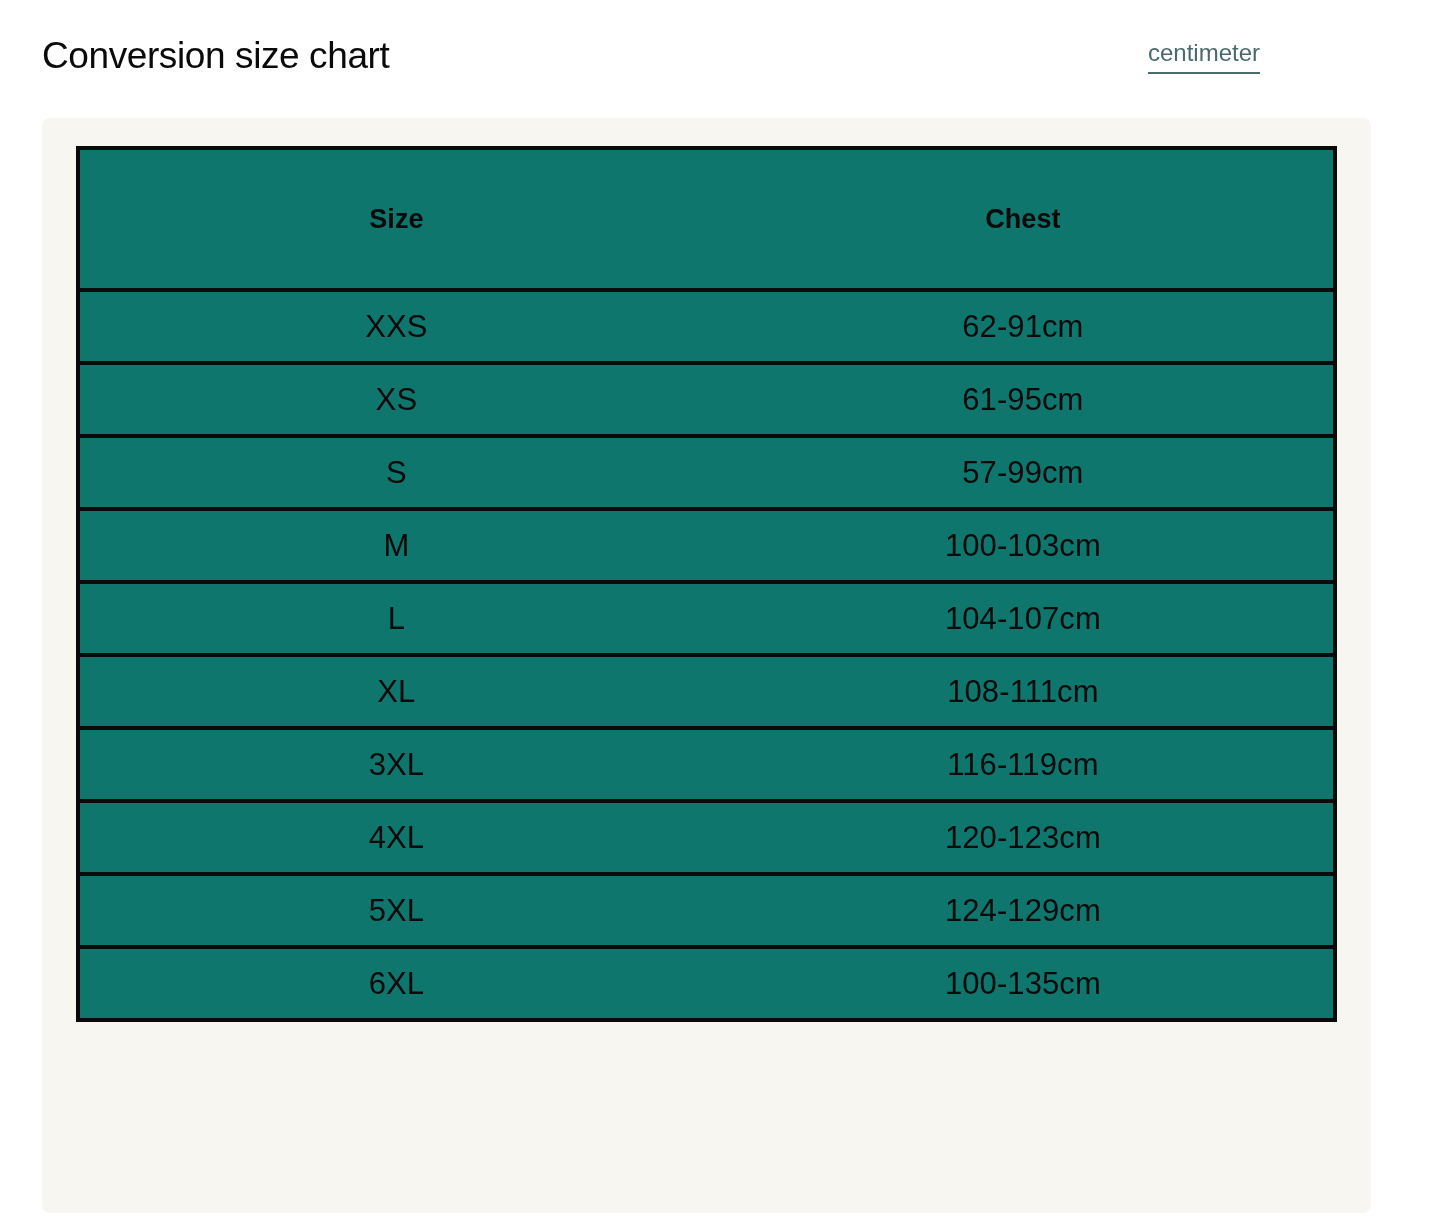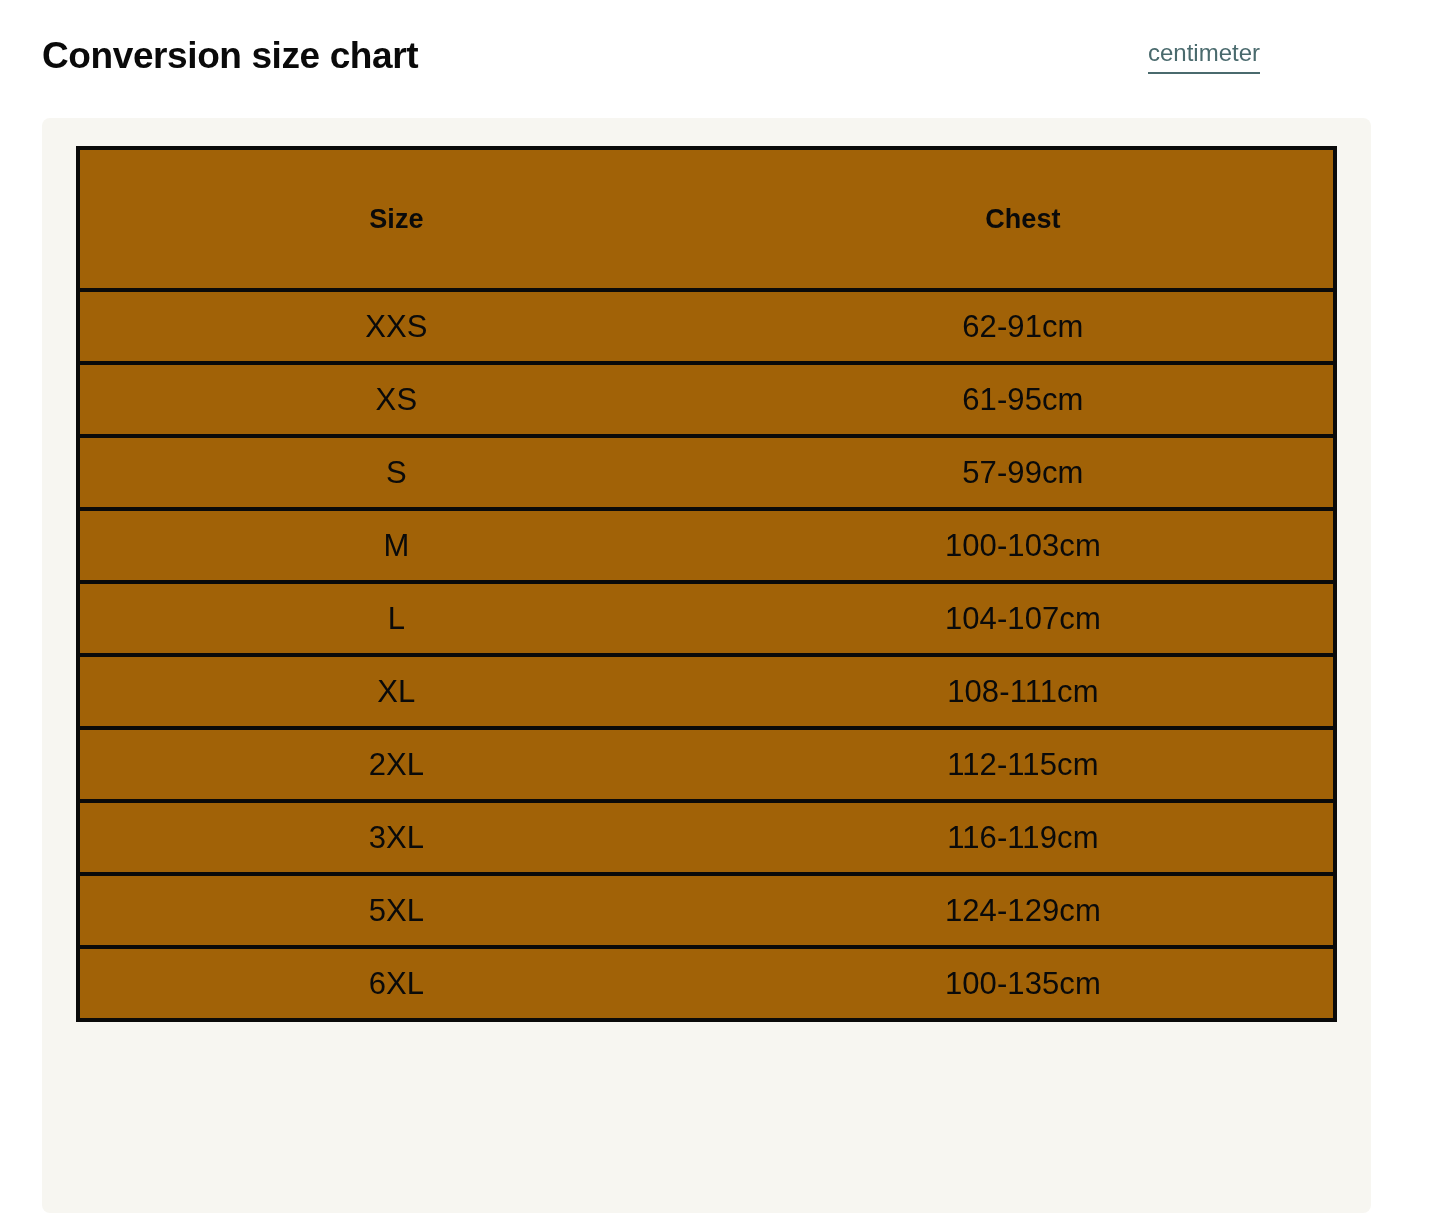--- a/index.html
+++ b/index.html
@@ -29,21 +29,21 @@
     top: 0;
     width: 1430px;
     height: 118px;
   }
 
   .page-title {
     position: absolute;
     left: 42px;
     top: 34px;
     font-size: 37px;
-    font-weight: 700;
+    font-weight: 400;
     letter-spacing: -0.4px;
     color: #0a0a0a;
     line-height: 44px;
     white-space: nowrap;
   }
 
   .unit-link {
     position: absolute;
     right: 170px;
     top: 38px;
@@ -83,21 +83,21 @@
     table-layout: fixed;
   }
 
   .size-table col.col-size { width: 50.5%; }
   .size-table col.col-chest { width: 49.5%; }
 
   .size-table th,
   .size-table td {
     text-align: center;
     color: #0a0a0a;
-    background: #a16207;
+    background: #0f766e;
     padding: 0;
     margin: 0;
     border: 0;
   }
 
   .size-table thead th {
     height: 138px;
     font-size: 27px;
     font-weight: 700;
     letter-spacing: 0.1px;
@@ -191,32 +191,32 @@
           <tr>
             <td>
               <span class="cell-inner">XL</span>
             </td>
             <td>
               <span class="cell-inner">108-111cm</span>
             </td>
           </tr>
           <tr>
             <td>
-              <span class="cell-inner">2XL</span>
-            </td>
-            <td>
-              <span class="cell-inner">112-115cm</span>
-            </td>
-          </tr>
-          <tr>
-            <td>
               <span class="cell-inner">3XL</span>
             </td>
             <td>
               <span class="cell-inner">116-119cm</span>
+            </td>
+          </tr>
+          <tr>
+            <td>
+              <span class="cell-inner">4XL</span>
+            </td>
+            <td>
+              <span class="cell-inner">120-123cm</span>
             </td>
           </tr>
           <tr>
             <td>
               <span class="cell-inner">5XL</span>
             </td>
             <td>
               <span class="cell-inner">124-129cm</span>
             </td>
           </tr>

